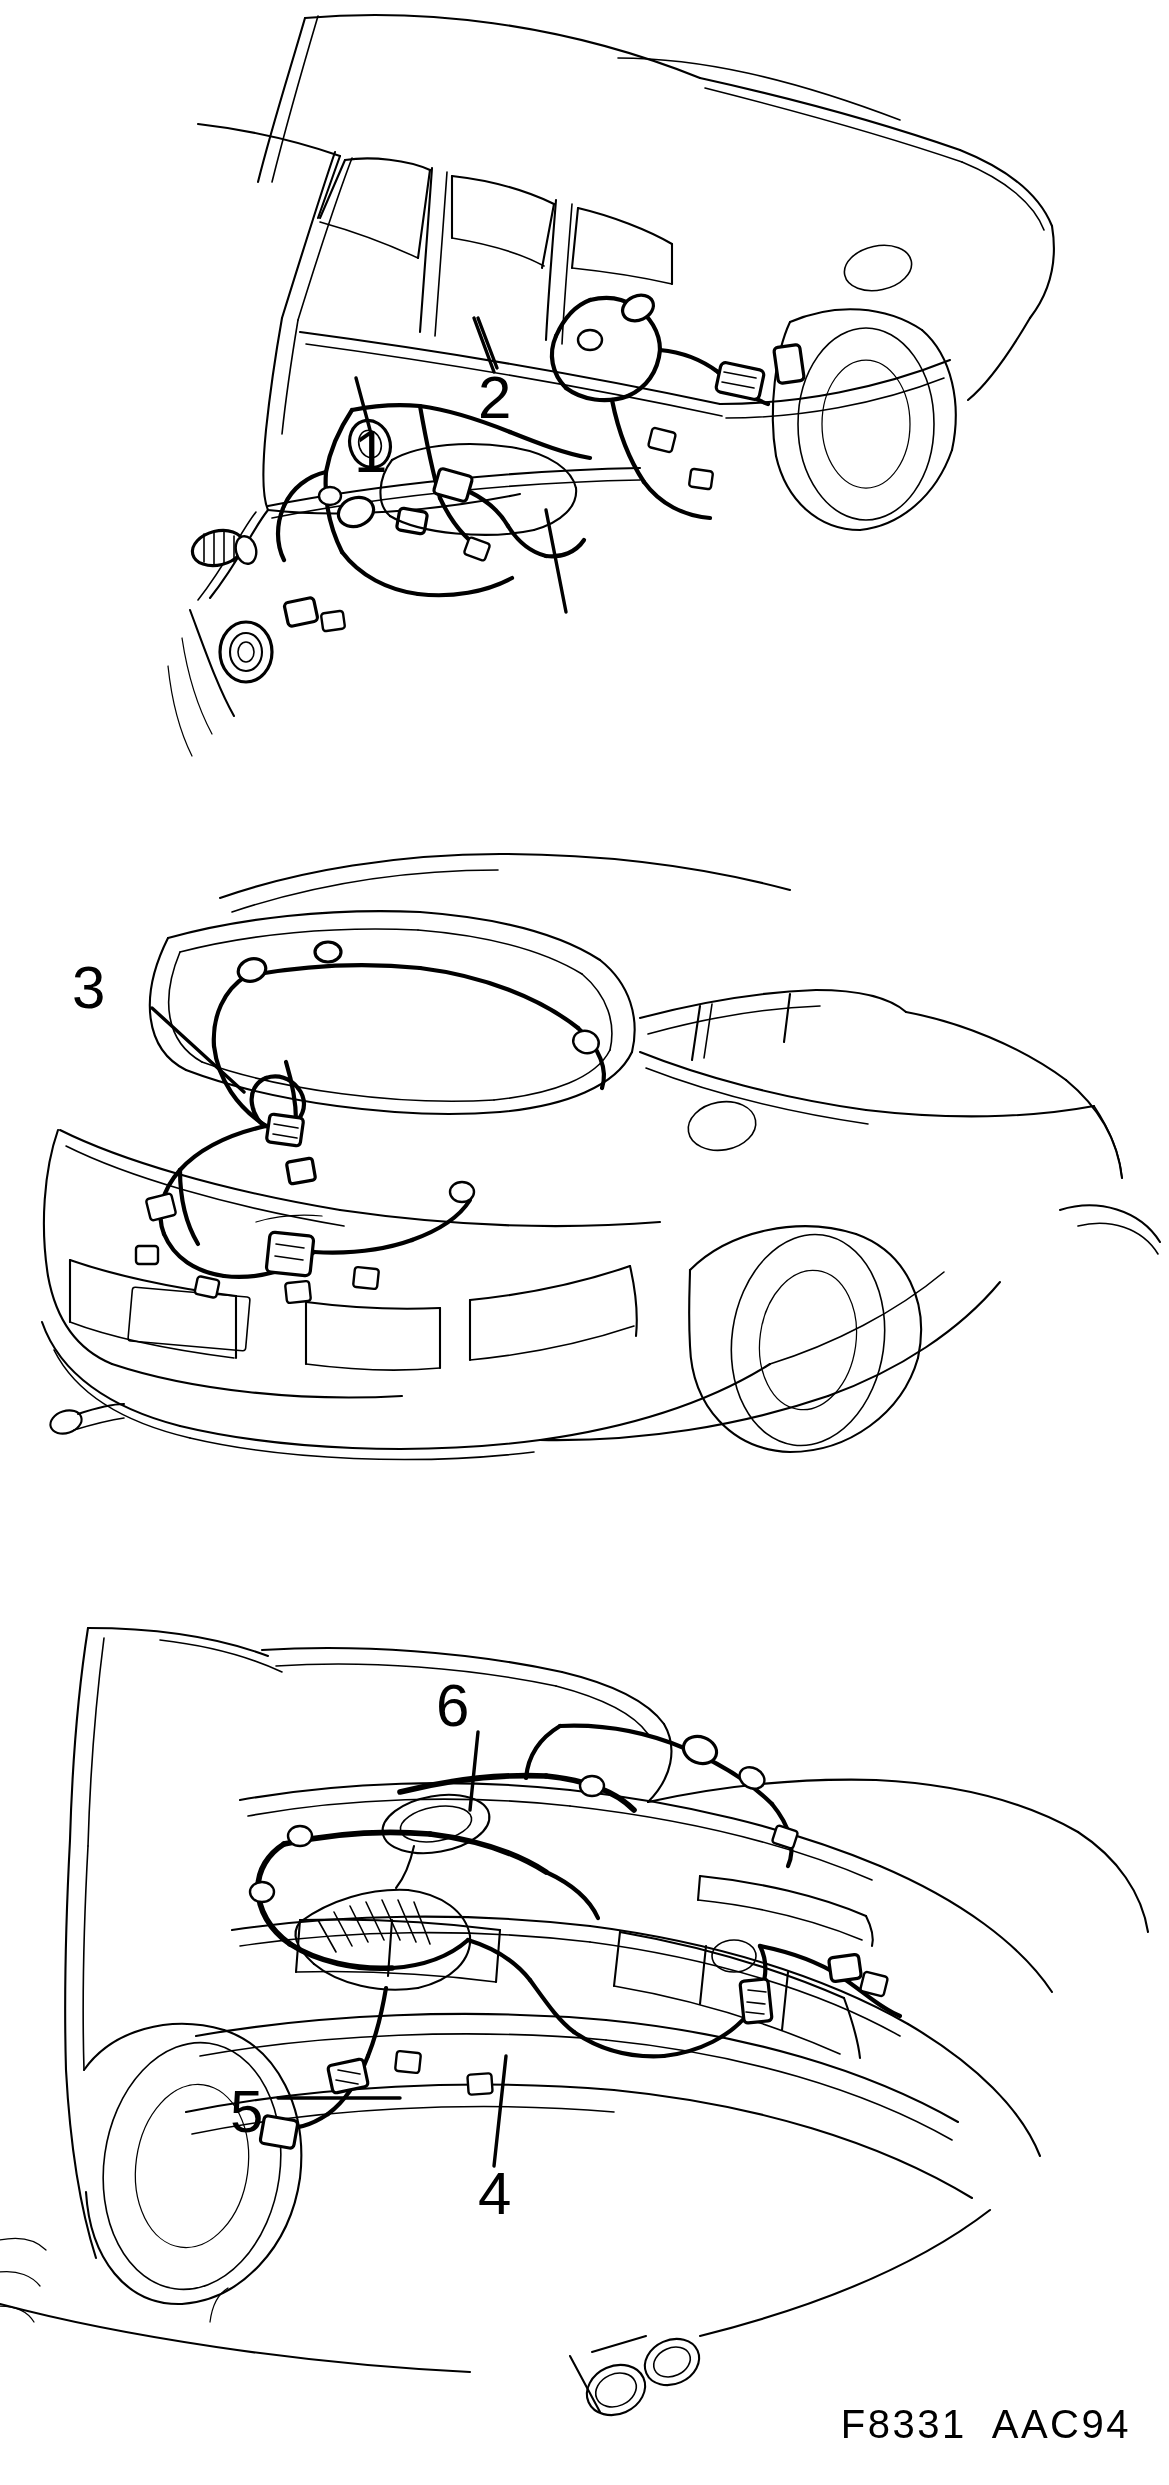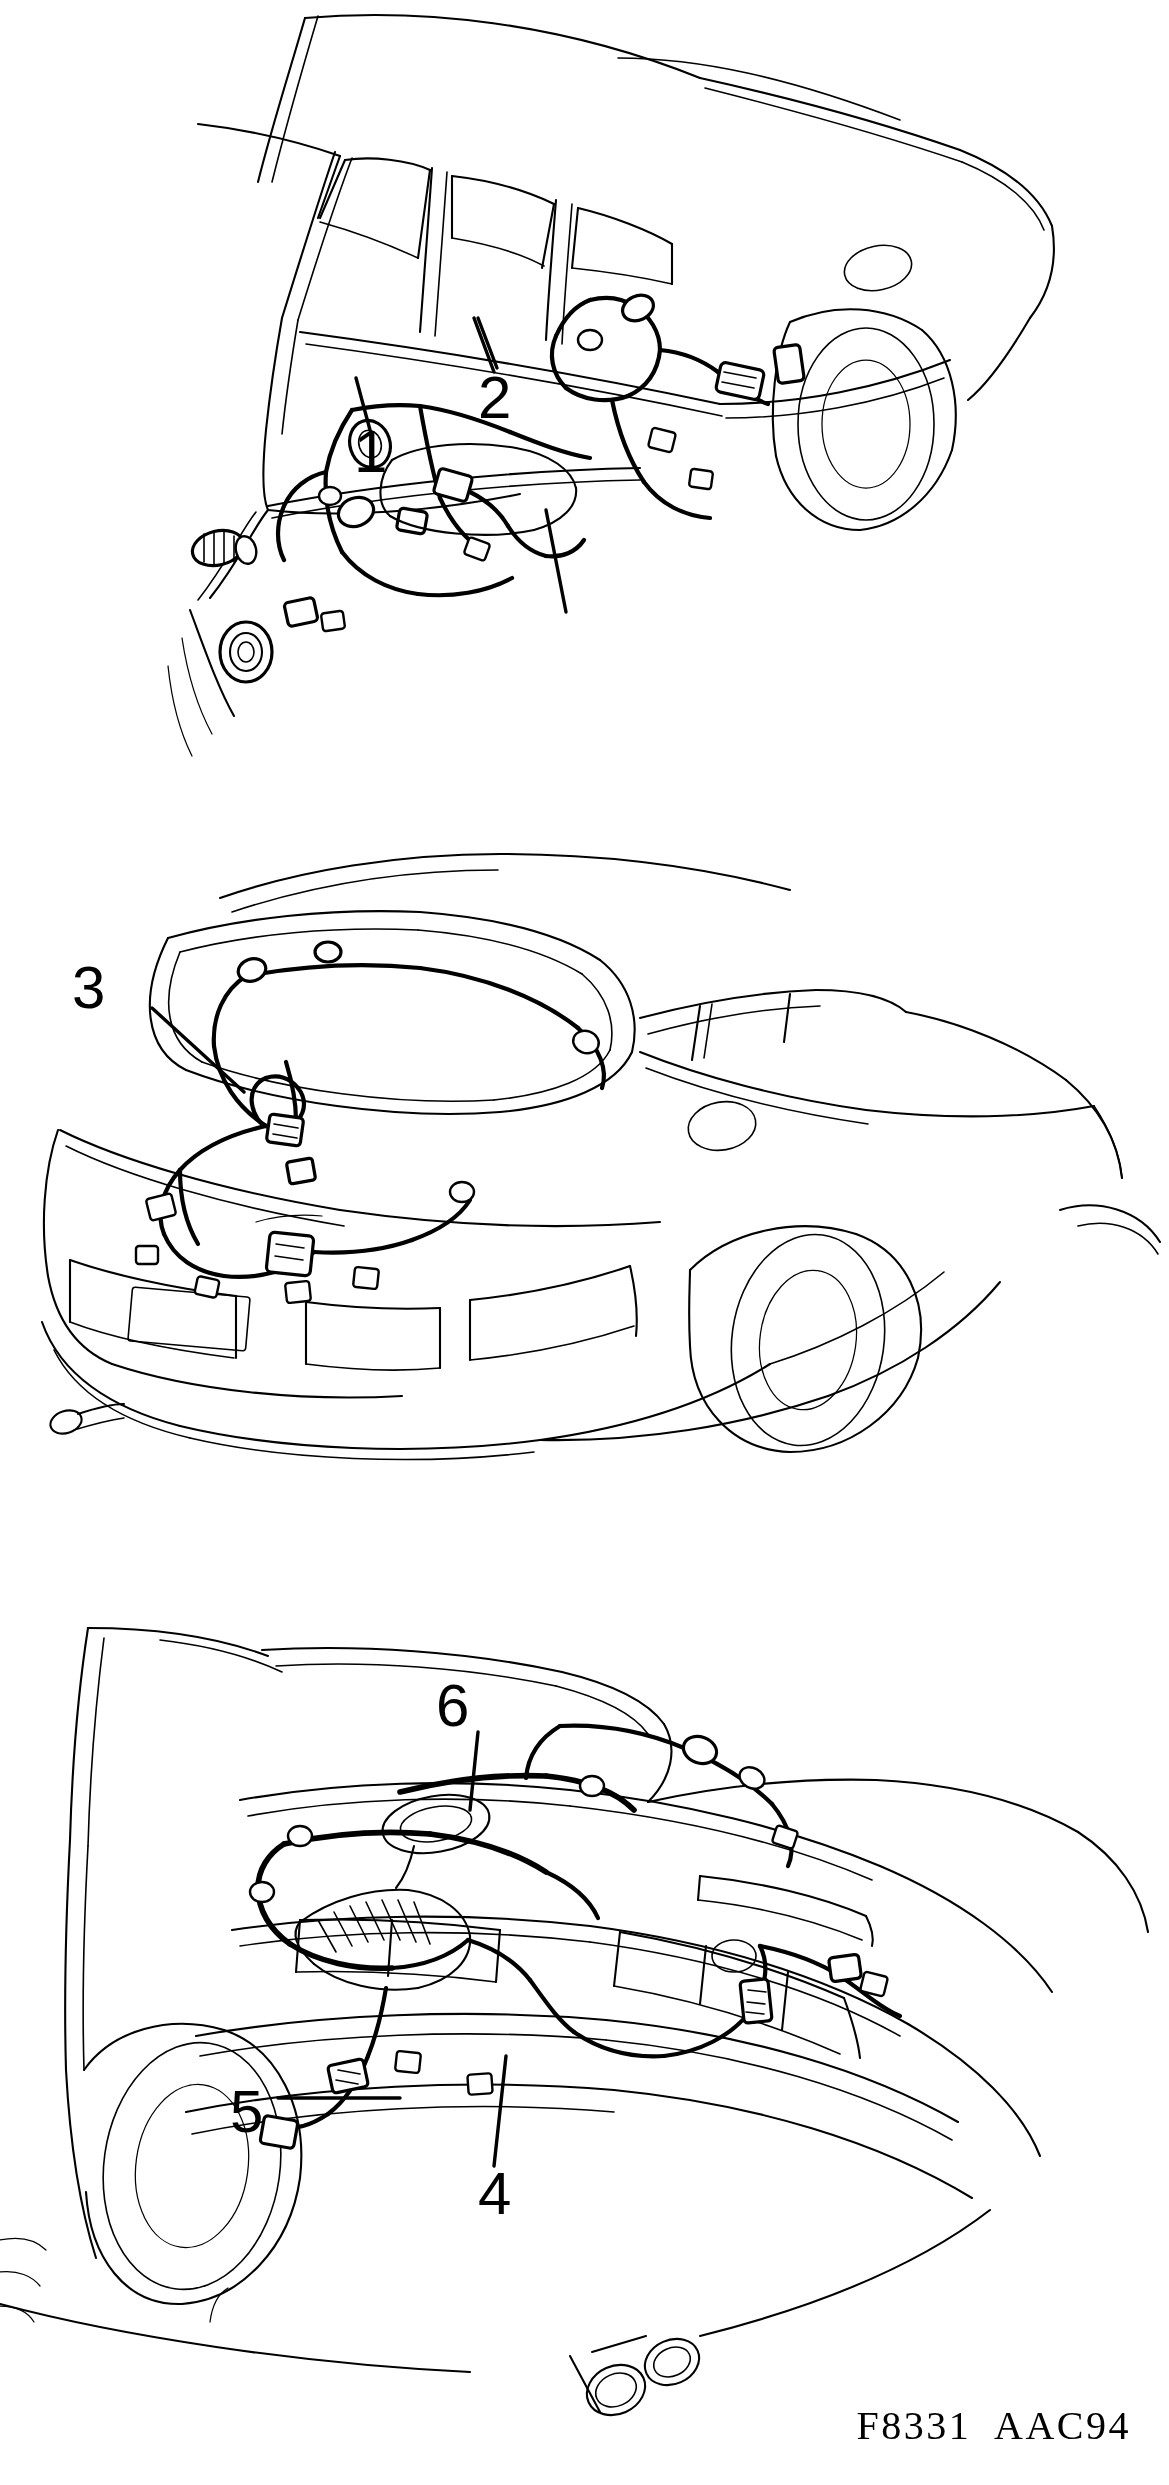--- a/index.html
+++ b/index.html
@@ -58,21 +58,21 @@
     position: absolute;
     left: 0;
     top: 2380px;
     width: 1169px;
     height: 105px;
   }
   .caption-text {
     position: absolute;
     right: 38px;
     top: 22px;
-    font-family: Liberation Serif, serif;
+    font-family: Liberation Sans, sans-serif;
     font-size: 40px;
     letter-spacing: 2.5px;
     color: #000;
     white-space: pre;
   }
 </style>
 </head>
 <body>
 
 <div class="page">

